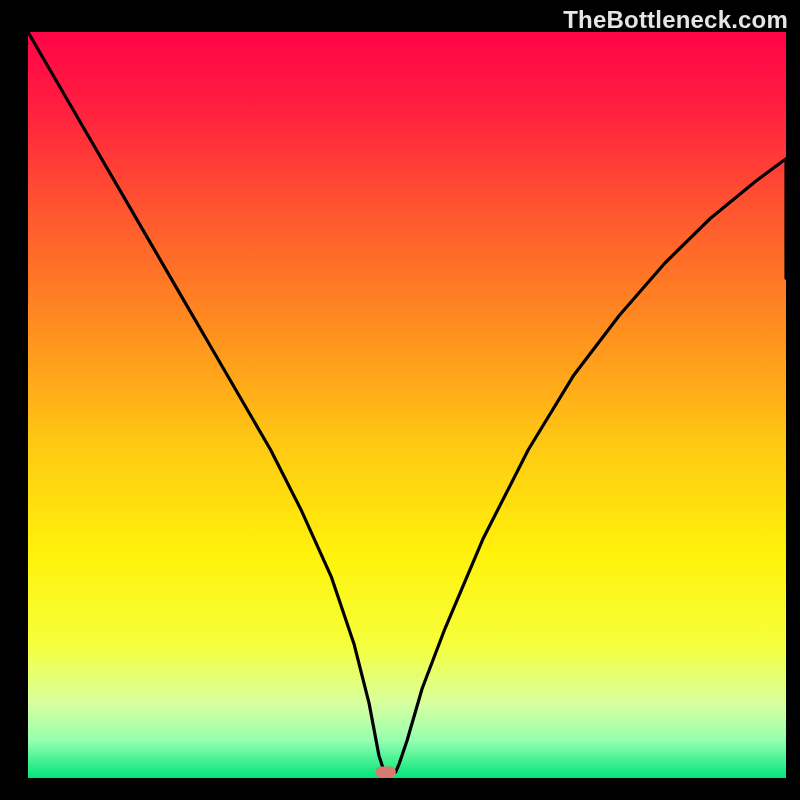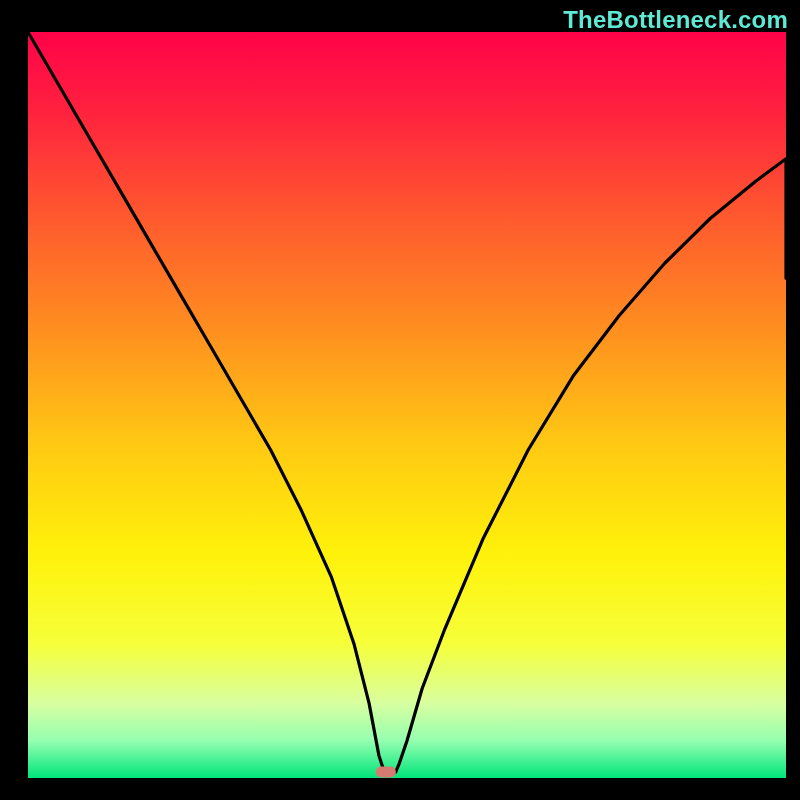--- a/index.html
+++ b/index.html
@@ -16,21 +16,21 @@
     height: 800px;
     background: #000;
   }
   .watermark {
     position: absolute;
     top: 6px;
     right: 12px;
     font-family: Arial, Helvetica, sans-serif;
     font-size: 24px;
     font-weight: 600;
-    color: #5eead4;
+    color: #e5e5e5;
     letter-spacing: 0.2px;
     z-index: 10;
   }
   svg {
     position: absolute;
     left: 0;
     top: 0;
   }
 </style>
 </head>

